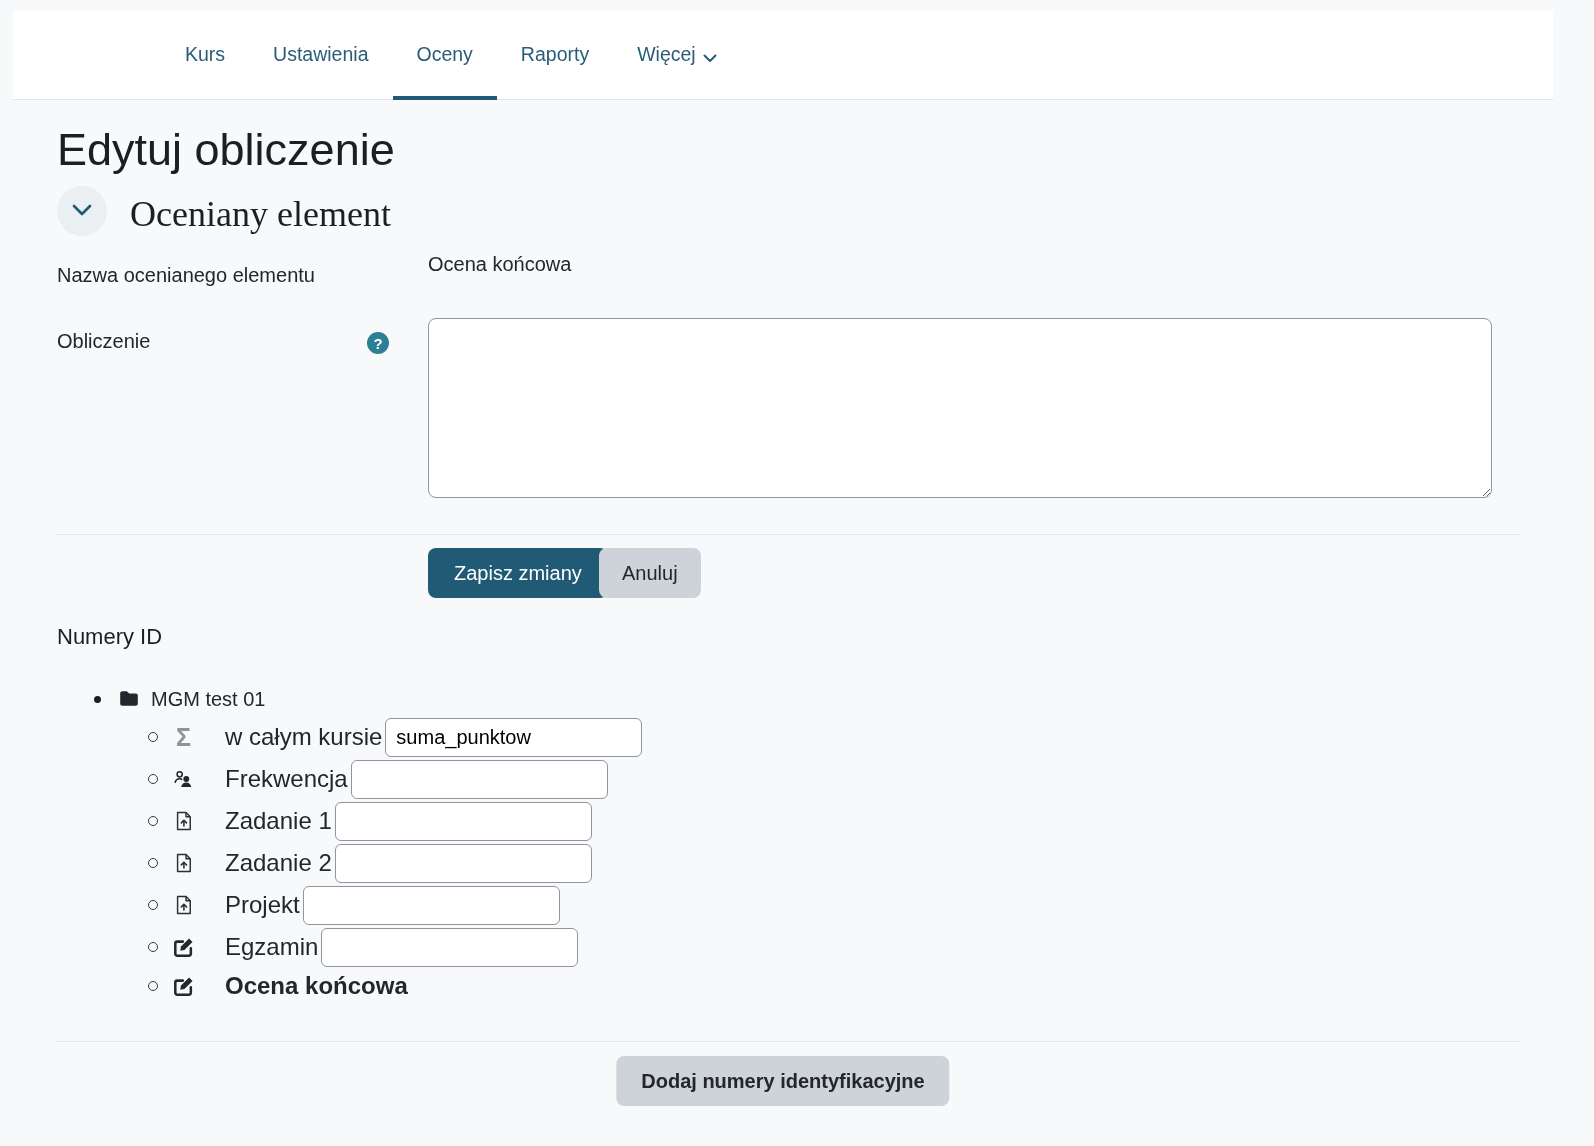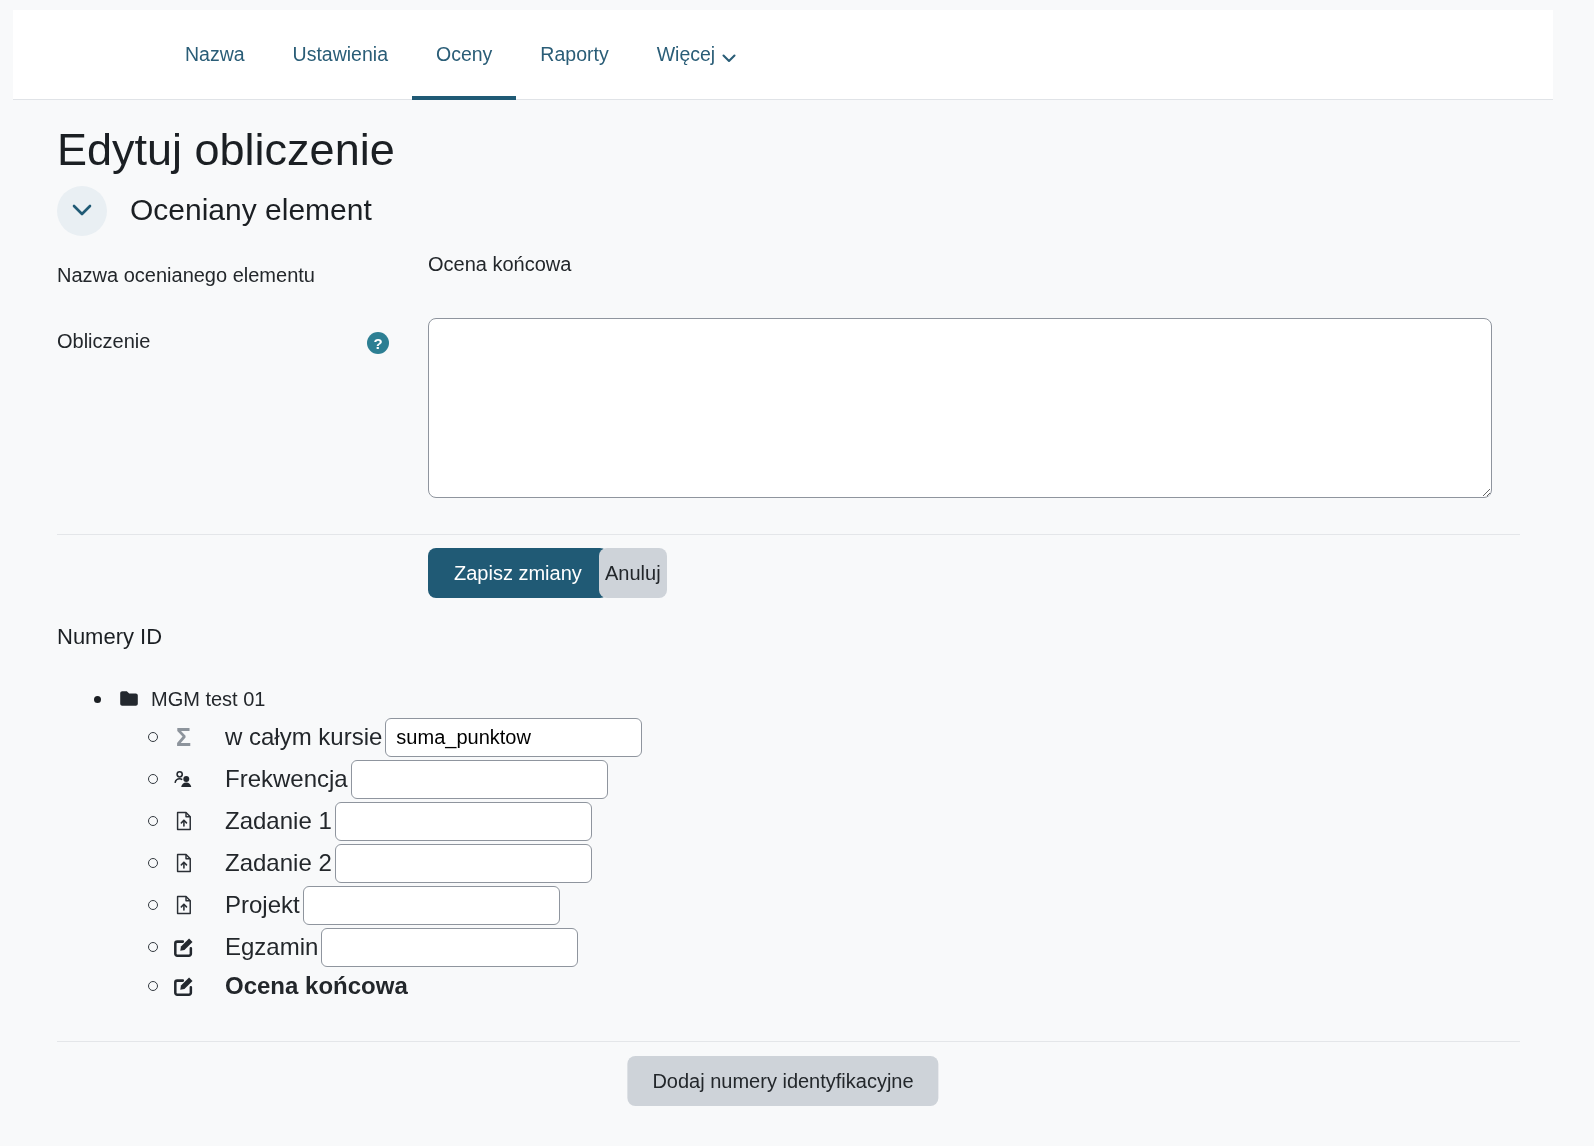--- a/index.html
+++ b/index.html
@@ -21,21 +21,21 @@
   }
   .tab .dd-chevron { display:none; margin-top:3px; }
   .tab.has-dd .dd-chevron { display:inline-block; }
 
   
   .h1 { position:absolute; left:57px; top:124px; font-size:45px; font-weight:400; color:#1b1f23; }
   .collapse-btn {
     position:absolute; left:57px; top:186px; width:50px; height:50px; border-radius:50%;
     background:#e9eff3; border:none; display:flex; align-items:center; justify-content:center; cursor:pointer;
   }
-  .h2-section { position:absolute; left:130px; top:193px; font-size:30px; font-weight:400; color:#1b1f23; }
+  .h2-section { position:absolute; left:130px; top:193px; font-size:36px; font-weight:400; color:#1b1f23;font-family:Liberation Serif, serif; }
 
   
   .lbl-name  { position:absolute; left:57px;  top:264px; font-size:20px; }
   .val-name  { position:absolute; left:428px; top:253px; font-size:20px; }
   .lbl-calc  { position:absolute; left:57px;  top:330px; font-size:20px; }
   .help-icon {
     position:absolute; left:367px; top:332px; width:22px; height:22px; border-radius:50%;
     background:#2d7f93; color:#fff; font-size:15px; font-weight:bold;
     display:flex; align-items:center; justify-content:center; cursor:pointer;
   }
@@ -45,24 +45,24 @@
     resize:both; font-family:"Liberation Sans", sans-serif; font-size:19px; padding:8px 12px; outline:none;
   }
   .divider { position:absolute; left:57px; width:1463px; height:1px; background:#e4e6e9; }
   .divider-1 { top:534px; }
   .divider-2 { top:1041px; }
 
   .btn { border:none; border-radius:8px; font-family:"Liberation Sans", sans-serif;
          font-size:20px; cursor:pointer; }
   .btn-save   { position:absolute; left:428px; top:548px; height:50px; padding:0 26px;
                 background:#205a75; color:#fff;text-align:right; }
-  .btn-cancel { position:absolute; left:599px; top:548px; height:50px; padding:0 6px;
+  .btn-cancel { position:absolute; left:599px; top:548px; height:50px; padding:0 23px;
                 background:#ced3d9; color:#23272b; }
   .btn-add    { position:absolute; left:783px; top:1056px; transform:translateX(-50%);
-                height:50px; padding:0 25px; background:#ced3d9; color:#23272b; }
+                height:50px; padding:0 25px; background:#ced3d9; color:#23272b;font-weight:bold; }
 
   
   .h2-ids { position:absolute; left:57px; top:624px; font-size:22px; font-weight:400; color:#1b1f23; }
   .course-row { position:absolute; left:94px; top:679px; height:40px; display:flex; align-items:center; }
   .disc-bullet { width:7px; height:7px; border-radius:50%; background:#1b1f23; margin-right:15px; }
   .course-row .icon-box { margin-right:10px; }
   .course-label { font-size:20px; }
 
   .id-list { position:absolute; left:148px; top:716px; list-style:none; }
   .id-item { display:flex; align-items:center; height:42px; }
@@ -82,21 +82,21 @@
   .sigma { font-size:25px; line-height:1; color:#8d949c; font-weight:600; }
 </style>
 </head>
 <body>
 
 <div class="page">
 
   <div class="header-band">
     <nav class="nav">
         <div class="tab">
-    <span class="tab-label">Nazwa</span>
+    <span class="tab-label">Kurs</span>
 
   </div>
         <div class="tab">
     <span class="tab-label">Ustawienia</span>
 
   </div>
         <div class="tab active">
     <span class="tab-label">Oceny</span>
 
   </div>

